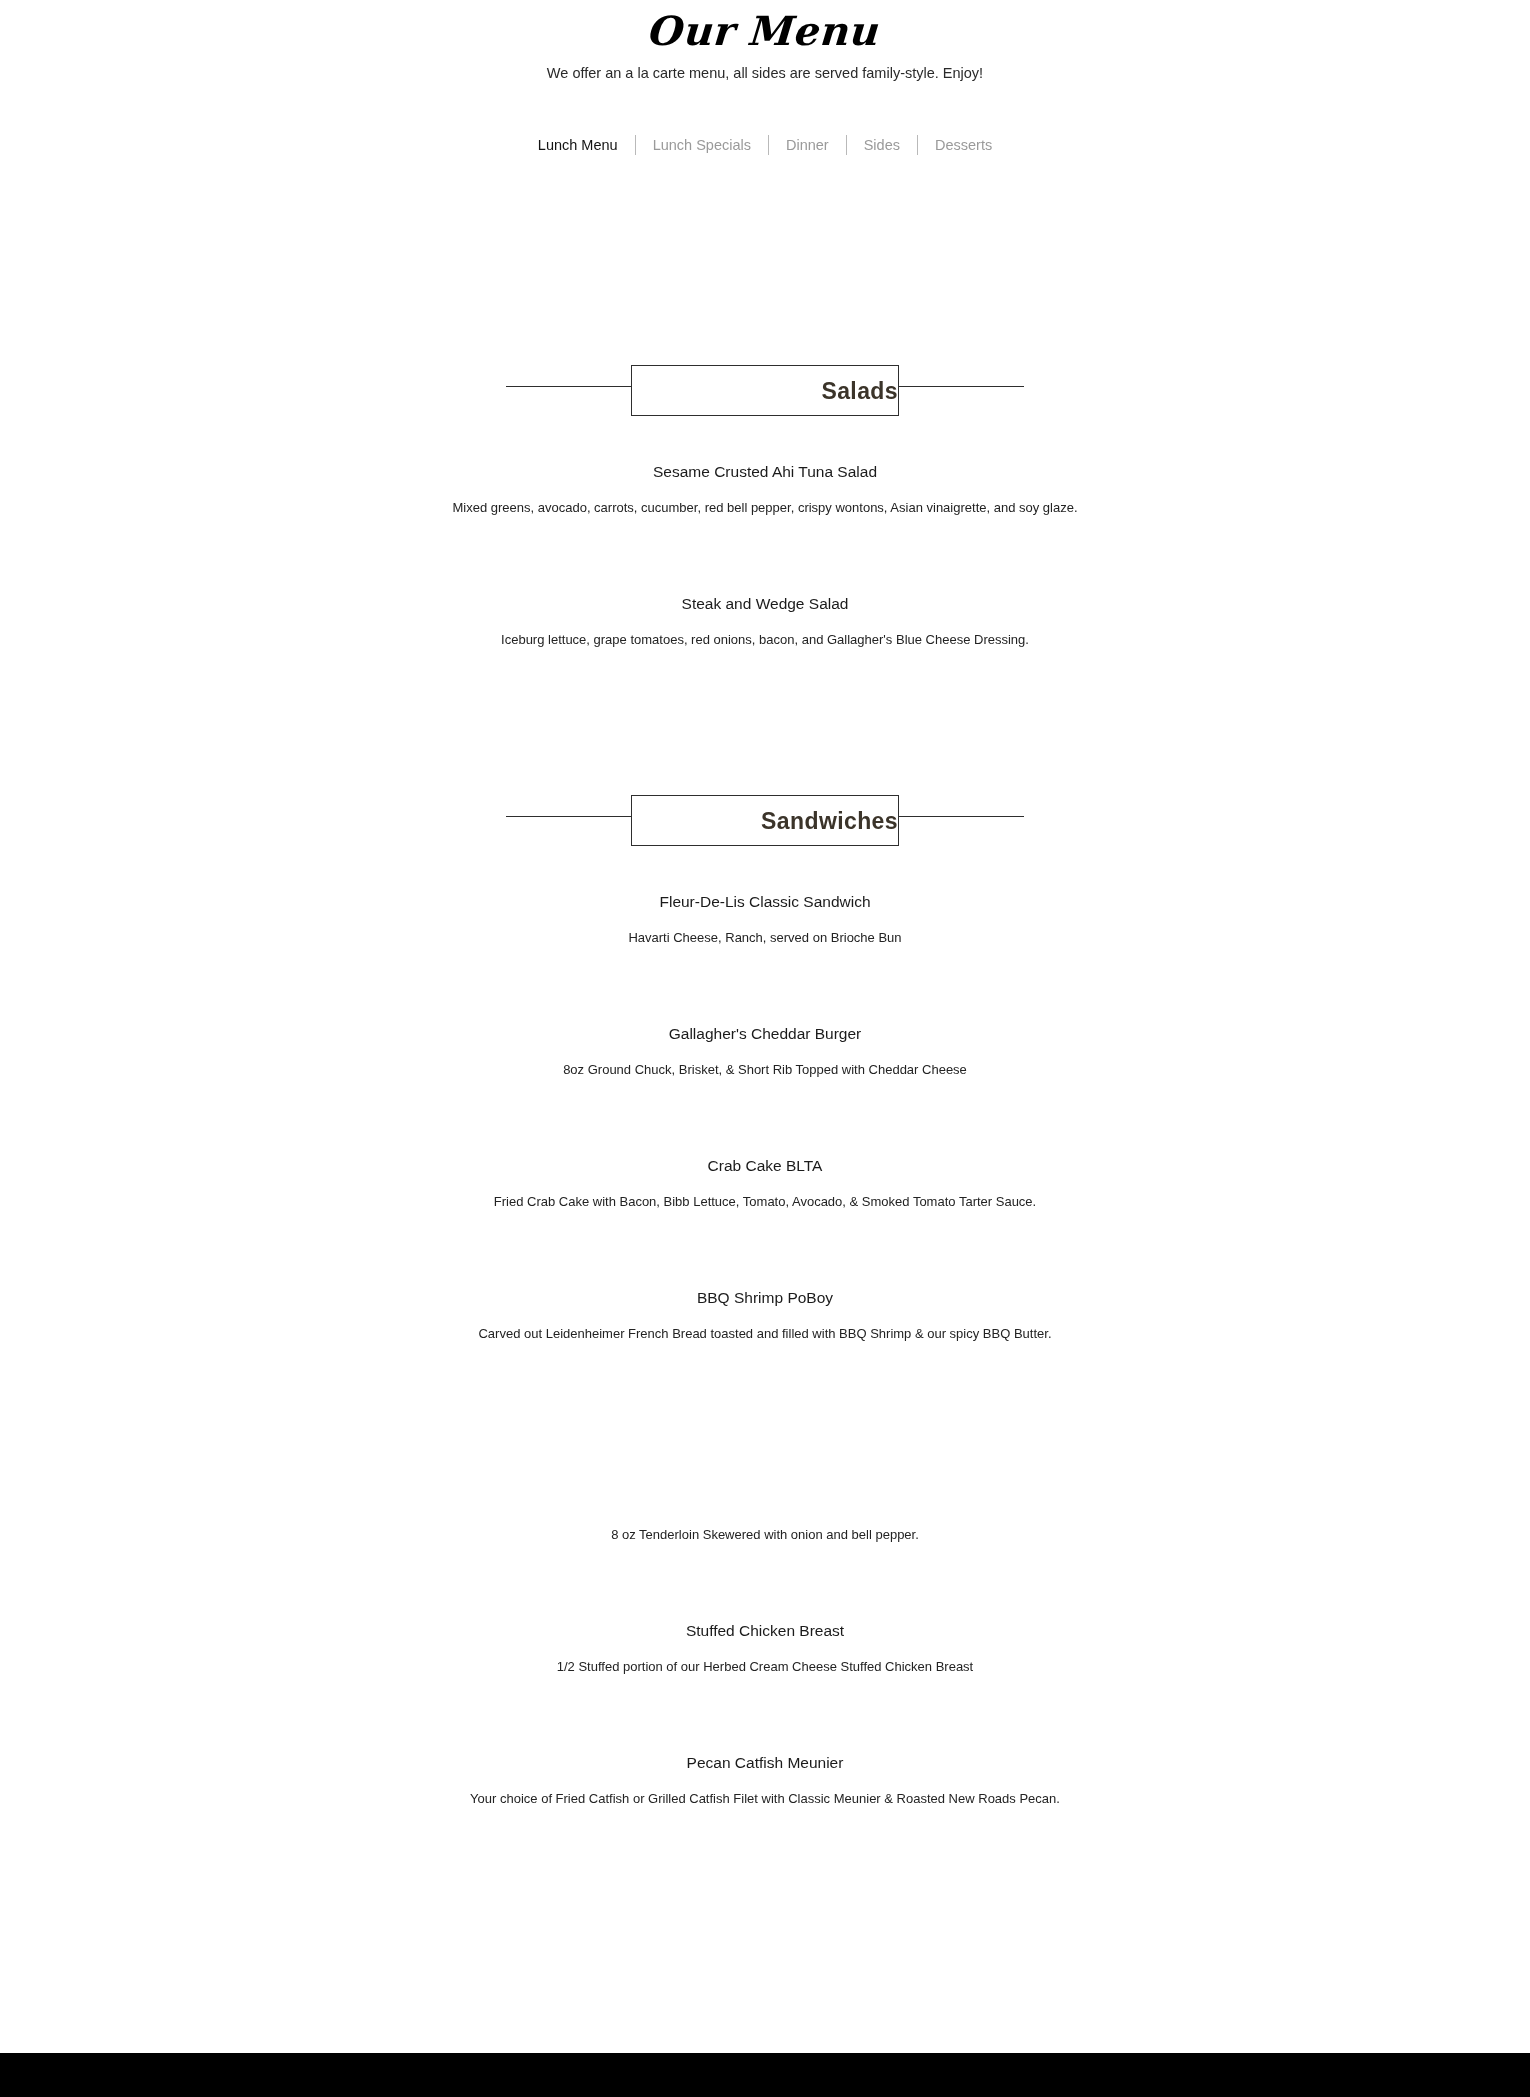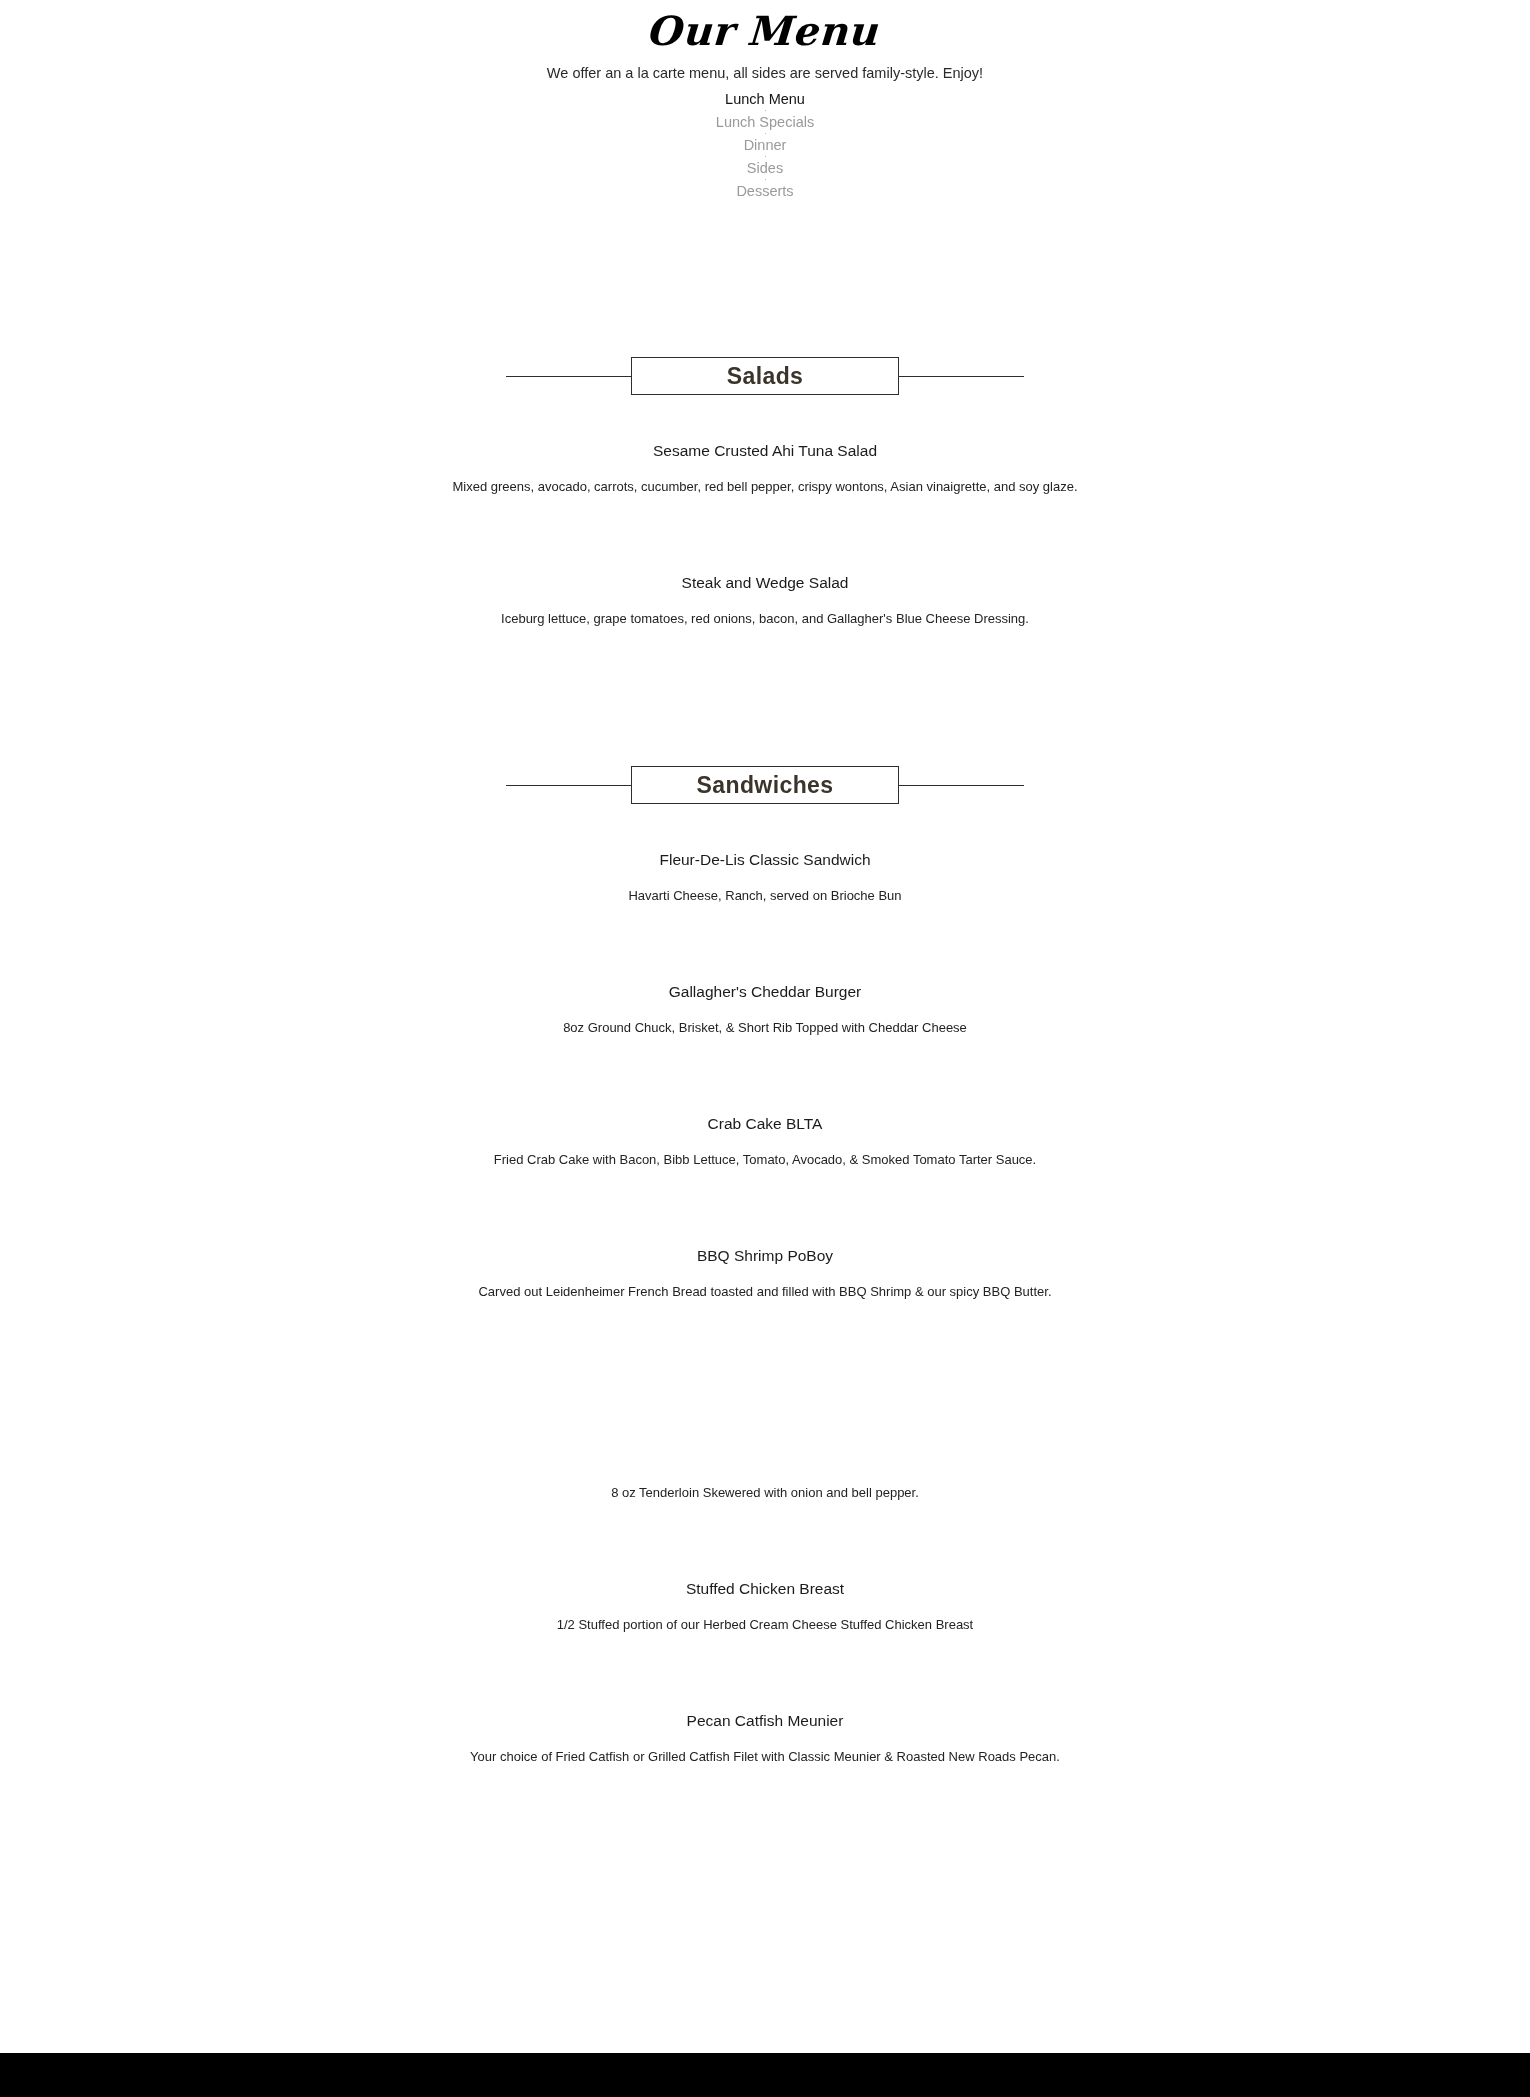--- a/index.html
+++ b/index.html
@@ -47,21 +47,20 @@
     font-weight: 400;
   }
 
   
   .tab-bar {
     display: flex;
     justify-content: center;
     align-items: center;
     margin-top: 51px;
     height: 22px;
-    flex-direction: column;
   }
 
   .tab {
     font-size: 14.5px;
     line-height: 22px;
     color: #9a9a9a;
     padding: 0 17px;
     white-space: nowrap;
     cursor: pointer;
     font-weight: 400;
@@ -93,25 +92,26 @@
   .heading-rule {
     height: 1px;
     background: #2e2e2e;
     width: 125px;
     flex: 0 0 125px;
   }
 
   .heading-box {
     border: 1px solid #2e2e2e;
     width: 268px;
-    height: 38px;
+    height: 51px;
     display: flex;
     align-items: center;
-    justify-content: center;
+    justify-content: flex-end;
     background: #ffffff;
+    margin-top: 8px;
   }
 
   .heading-text {
     font-family: "Liberation Sans", sans-serif;
     font-weight: 700;
     font-size: 23px;
     line-height: 26px;
     letter-spacing: 0.4px;
     color: #3b342a;
     text-align: center;

